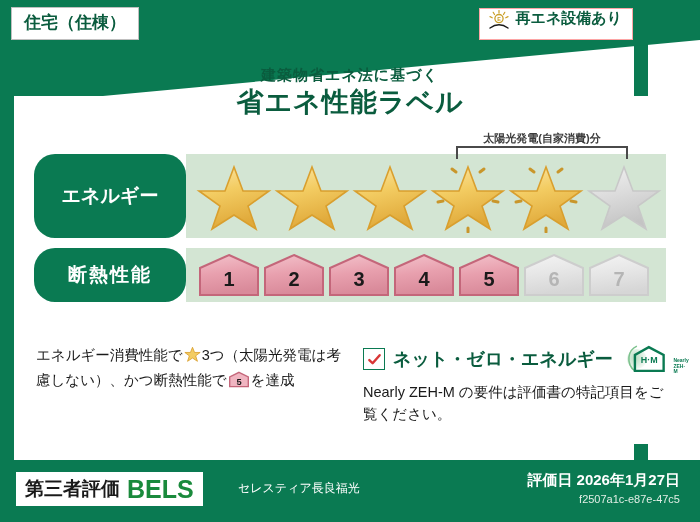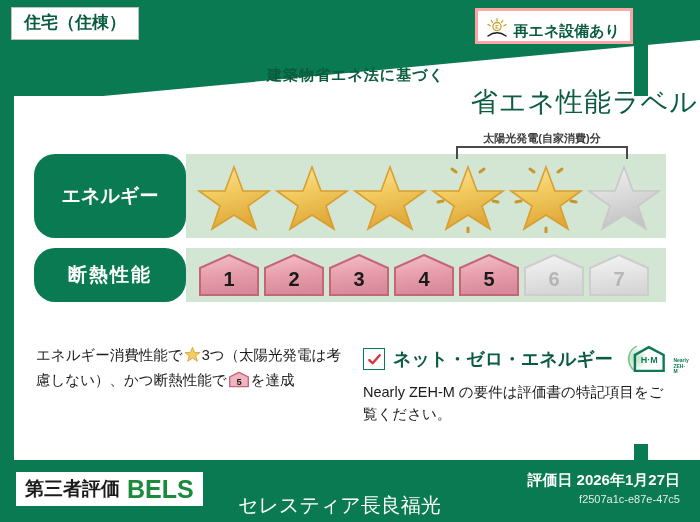--- a/index.html
+++ b/index.html
@@ -34,41 +34,41 @@
     background:#ffffff;border:1px solid #bfbfbf;
     padding:5px 12px 6px 12px;
     font-size:17px;font-weight:bold;color:#0a5c3e;
     letter-spacing:0px;line-height:1.15;
     z-index:6;
   }
 
   
   .renew-badge{
     position:absolute;right:15px;top:8px;
-    background:#ffffff;border:3px solid #fca5a5;
-    height:30px;display:flex;align-items:flex-end;gap:5px;
+    background:#ffffff;border:1px solid #fca5a5;
+    height:30px;display:flex;align-items:flex-start;gap:5px;
     padding:0 10px 0 7px;z-index:6;
   }
   .renew-badge .txt{font-size:15px;font-weight:bold;color:#0a5c3e;white-space:nowrap;}
   .sun-ico{width:24px;height:24px;display:block;}
 
   
   .card{
     position:absolute;left:14px;top:96px;width:672px;height:348px;
-    background:#ffffff;z-index:4;padding-left:12px;
+    background:#ffffff;z-index:4;
   }
 
   
   .title-sub{
     position:absolute;left:0;right:0;top:-30px;text-align:center;
     font-size:15px;font-weight:bold;color:#0a5c3e;letter-spacing:1px;
   }
   .title-main{
-    position:absolute;left:0;right:0;top:-12px;text-align:right;
-    font-size:27px;font-weight:normal;color:#0a5c3e;letter-spacing:1px;
+    position:absolute;left:0;right:0;top:-12px;text-align:center;
+    font-size:27px;font-weight:bold;color:#0a5c3e;letter-spacing:1px;
   }
 
   
   .perf-row{position:absolute;left:20px;width:632px;display:flex;align-items:stretch;}
   .row-energy{top:58px;height:84px;}
   .row-insul{top:152px;height:54px;}
 
   .row-label{
     background:#0a7a52;color:#ffffff;font-weight:bold;
     display:flex;flex-direction:column;align-items:center;justify-content:center;
@@ -134,21 +134,21 @@
   
   .footer{position:absolute;left:0;bottom:0;width:700px;height:62px;background:#0a7a52;z-index:5;}
   .bels-chip{
     position:absolute;left:16px;top:12px;background:#ffffff;
     height:34px;display:flex;align-items:center;gap:7px;padding:0 9px;
   }
   .bels-chip .jp{font-size:19px;font-weight:bold;color:#1a1a1a;letter-spacing:0px;}
   .bels-chip .bels{font-size:25px;font-weight:bold;color:#1a8a3c;letter-spacing:0px;line-height:1;}
   .prop-name{
     position:absolute;left:238px;top:20px;
-    font-size:20px;color:#ffffff;font-weight:normal;margin-top:12px;
+    font-size:12px;color:#ffffff;font-weight:normal;
   }
   .eval-date{
     position:absolute;right:20px;top:11px;
     font-size:15px;color:#ffffff;font-weight:bold;text-align:right;
   }
   .eval-id{
     position:absolute;right:20px;top:33px;
     font-size:11px;color:#e2efe6;text-align:right;
     font-family:"Liberation Sans","DejaVu Sans",sans-serif;
   }

